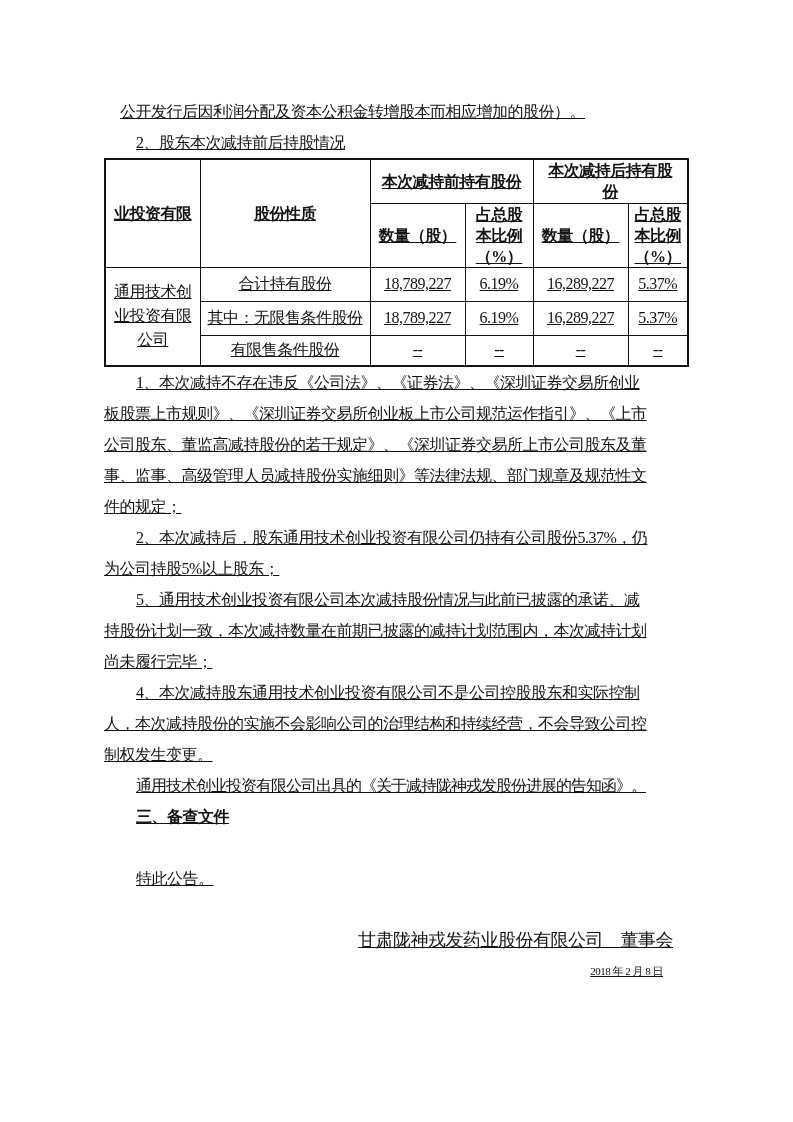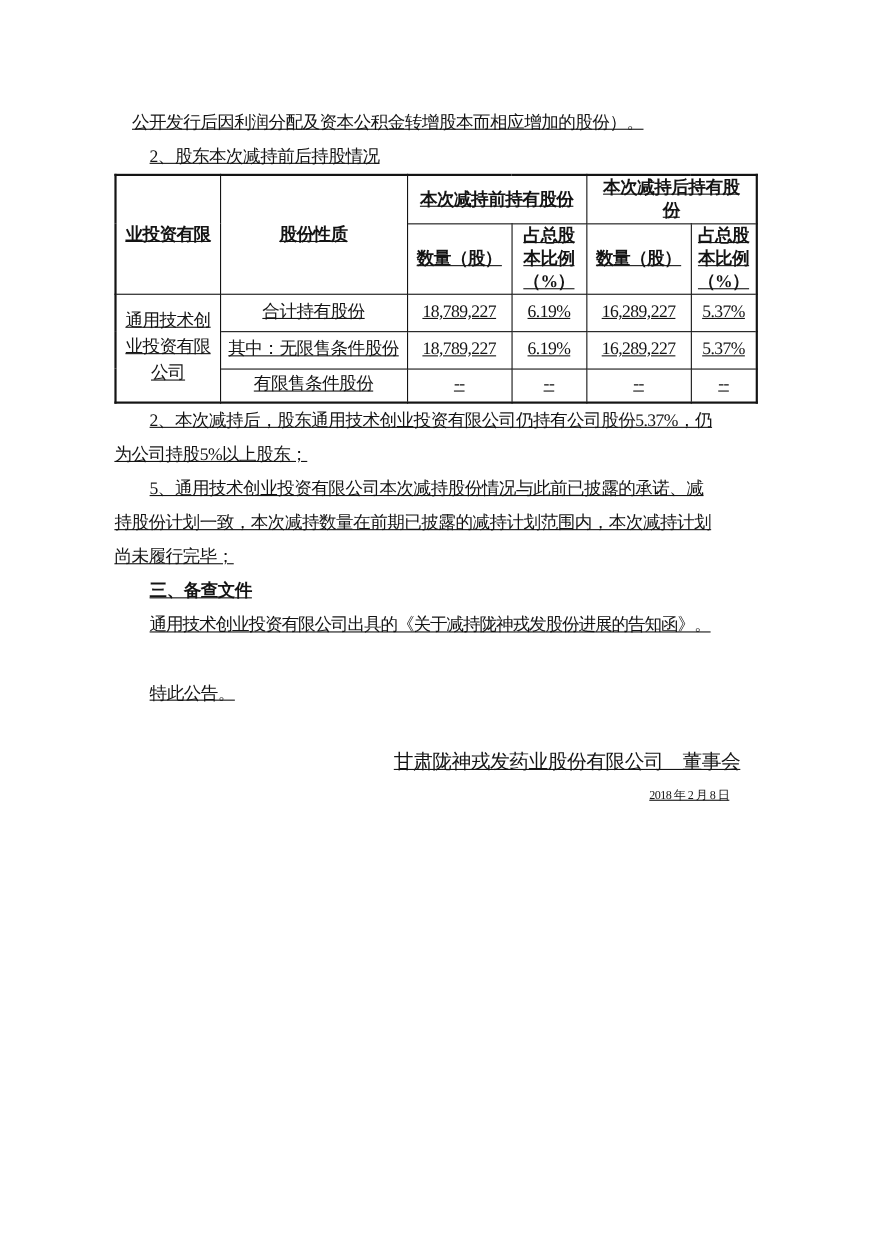--- a/index.html
+++ b/index.html
@@ -140,28 +140,36 @@
         <td>有限售条件股份</td>
         <td>--</td>
         <td>--</td>
         <td>--</td>
         <td>--</td>
       </tr>
     </tbody>
   </table>
 
 
+  <p class="indent2">1、本次减持不存在违反《公司法》、《证券法》、《深圳证券交易所创业
+板股票上市规则》、《深圳证券交易所创业板上市公司规范运作指引》、《上市
+公司股东、董监高减持股份的若干规定》、《深圳证券交易所上市公司股东及董
+事、监事、高级管理人员减持股份实施细则》等法律法规、部门规章及规范性文
+件的规定；</p>
   <p class="indent2">2、本次减持后，股东通用技术创业投资有限公司仍持有公司股份5.37%，仍
 为公司持股5%以上股东；</p>
   <p class="indent2">5、通用技术创业投资有限公司本次减持股份情况与此前已披露的承诺、减
 持股份计划一致，本次减持数量在前期已披露的减持计划范围内，本次减持计划
 尚未履行完毕；</p>
+  <p class="indent2">4、本次减持股东通用技术创业投资有限公司不是公司控股股东和实际控制
+人，本次减持股份的实施不会影响公司的治理结构和持续经营，不会导致公司控
+制权发生变更。</p>
+
+  <p class="indent2 fit">通用技术创业投资有限公司出具的《关于减持陇神戎发股份进展的告知函》。</p>
 
   <p class="indent2 bold">三、备查文件</p>
-
-  <p class="indent2 fit">通用技术创业投资有限公司出具的《关于减持陇神戎发股份进展的告知函》。</p>
 
   <p class="indent2 closing">特此公告。</p>
 
   <div class="sig">甘肃陇神戎发药业股份有限公司　董事会</div>
   <div class="date">2018 年 2 月 8 日</div>
 
 </div>
 
 </body></html>

